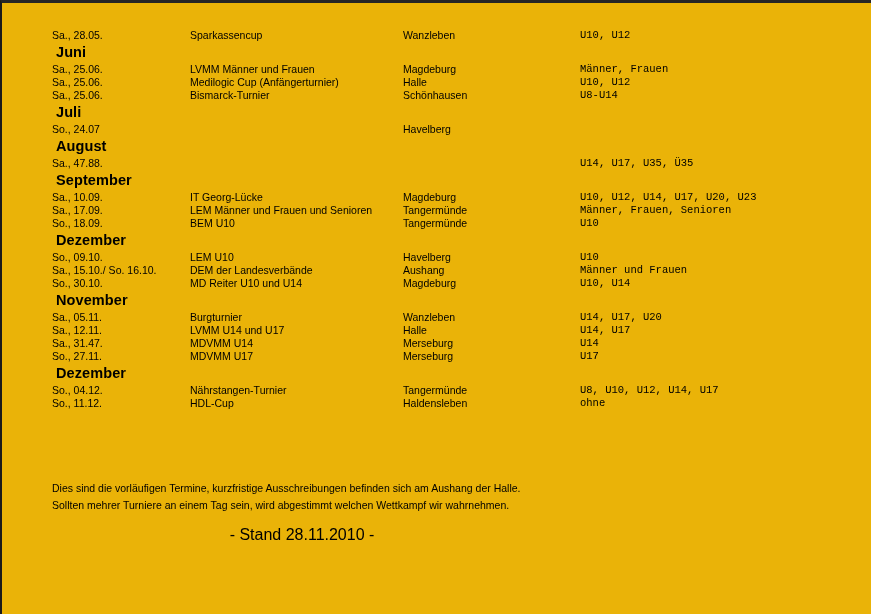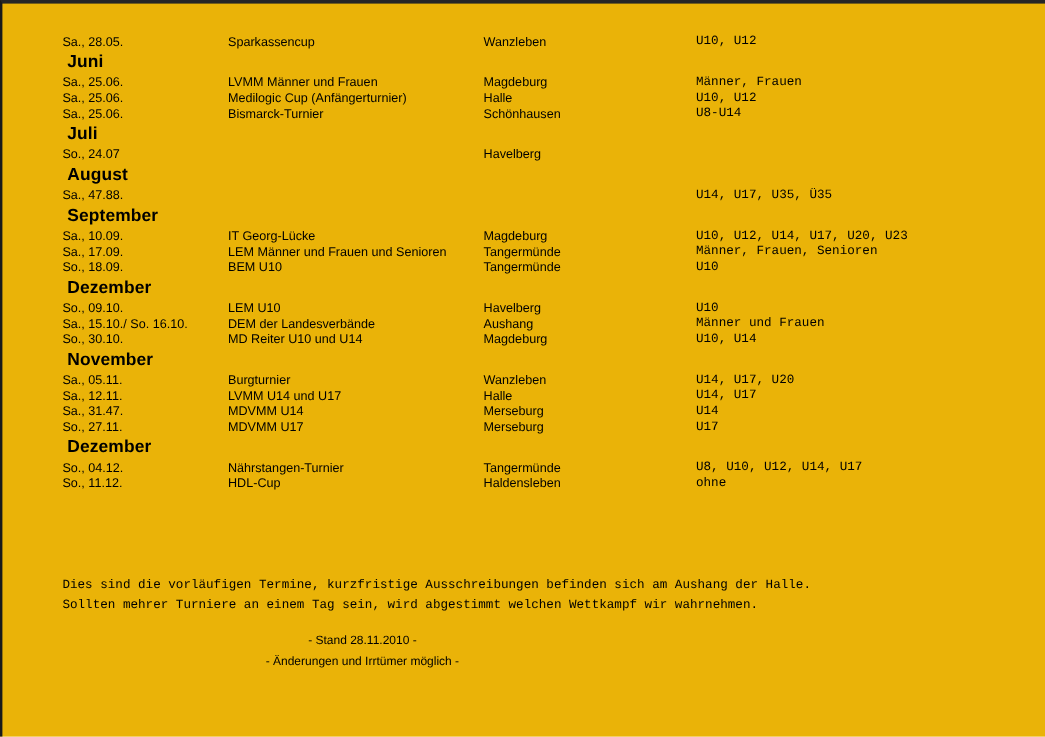--- a/index.html
+++ b/index.html
@@ -73,29 +73,28 @@
   }
   .notes {
     position: absolute;
     left: 50px;
     top: 477px;
     font-size: 10.5px;
     line-height: 17px;
   }
   .notes .note-line {
     white-space: nowrap;
-    font-family: Liberation Mono, monospace;
   }
   .footer {
     position: absolute;
     left: 50px;
     top: 523px;
     width: 500px;
     text-align: center;
-    font-size: 10px;
+    font-size: 16px;
     line-height: 17px;
   }
   .footer .foot-line {
     white-space: nowrap;
   }
 </style>
 </head>
 <body>
 
 <div id="page">
@@ -227,15 +226,14 @@
         <span class="c-place">Haldensleben</span>
         <span class="c-cat">ohne</span>
       </div>
     </div>
   <div class="notes">
       <div class="note-line">Dies sind die vorläufigen Termine, kurzfristige Ausschreibungen befinden sich am Aushang der Halle.</div>
       <div class="note-line">Sollten mehrer Turniere an einem Tag sein, wird abgestimmt welchen Wettkampf wir wahrnehmen.</div>
     </div>
   <div class="footer">
       <div class="foot-line">- Stand 28.11.2010 -</div>
-      <div class="foot-line">- Änderungen und Irrtümer möglich -</div>
     </div>
 </div>
 
 </body></html>

